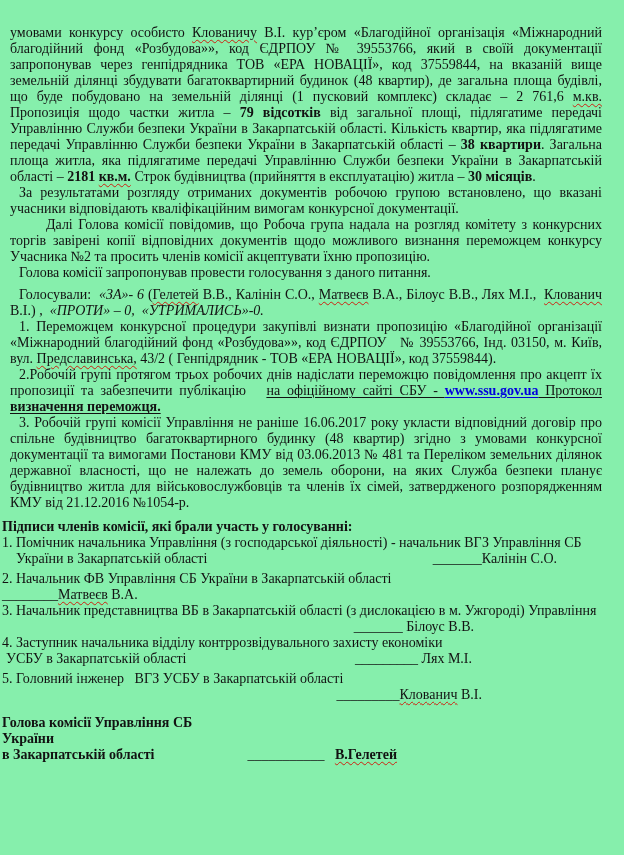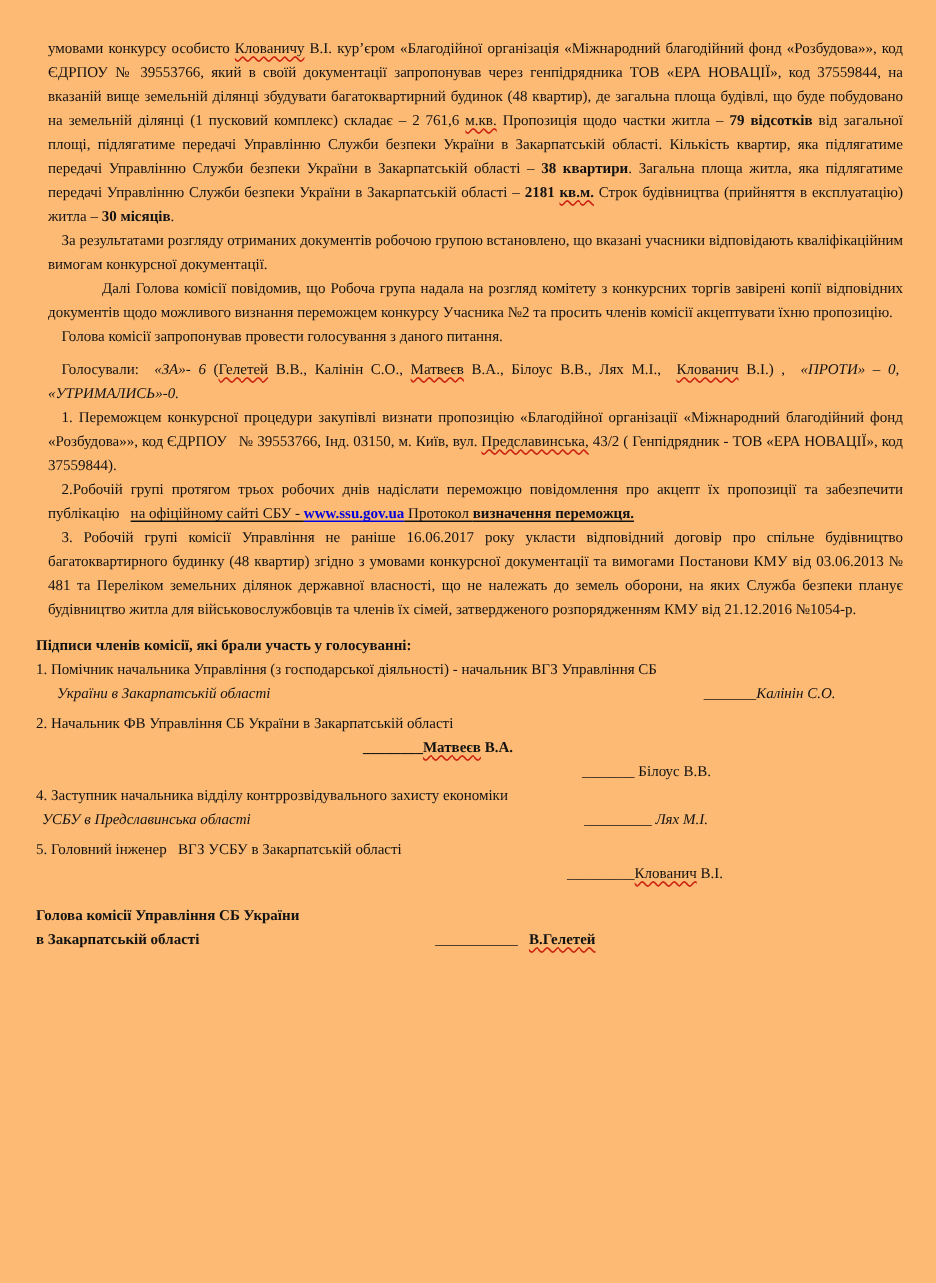--- a/index.html
+++ b/index.html
@@ -1,24 +1,24 @@
 <!DOCTYPE html>
 <html><head>
 <meta charset="utf-8">
 <style>
   html,body { margin:0; padding:0; background:#ffffff; }
   .page {
     position: relative;
     width: 624px;
     height: 855px;
     box-sizing: border-box;
-    background: #fdba74;
-    padding: 25px 22px 0 32px;
+    background: #86efac;
+    padding: 25px 22px 0 10px;
     font-family: "Liberation Serif", "DejaVu Serif", serif;
-    font-size: 10px;
+    font-size: 14px;
     line-height: 16px;
     color: #121212;
     overflow: hidden;
   }
   p { margin: 0; text-align: justify; }
   .ind-sm { text-indent: 9px; }
   .ind-md { text-indent: 14px; }
   .ind-lg { text-indent: 36px; }
   .b { font-weight: bold; }
   .i { font-style: italic; }
@@ -44,25 +44,25 @@
     text-decoration: underline;
     text-decoration-thickness: 1px;
     text-underline-offset: 2px;
     cursor: pointer;
   }
   .vote { margin-top: 6px; }
   .decided-h { margin-top: 14px; font-weight: bold; }
   .signatures { margin-left: -8px; margin-top: 8px; }
   .sig-heading { font-weight: bold; text-align: left; }
   .sig-item { text-align: left; }
-  .row { display: flex; justify-content: space-between; align-items: flex-end; font-style: italic; }
+  .row { display: flex; justify-content: space-between; align-items: flex-end; }
   .hang { margin-left: 14px; }
   .hang-sm { margin-left: 4px; }
   .sig-right-1 { margin-right: 45px; white-space: nowrap; }
-  .sigline-2 { text-align: center; padding-right: 42px; font-weight: bold; }
+  .sigline-2 { text-align: left; padding-right: 42px; }
   .sigline-3 { text-align: right; padding-right: 128px; font-family: Liberation Serif, serif; }
   .sig-right-4 { margin-right: 130px; white-space: nowrap; }
   .sigline-5 { text-align: right; padding-right: 120px; }
   .mt13 { margin-top: 4px; }
   .footer-row { display: flex; justify-content: space-between; align-items: flex-end; margin-left: -8px; margin-top: 12px; }
   .footer-left { font-weight: bold; text-align: left; }
   .footer-sig { margin-right: 205px; white-space: nowrap; }
 </style>
 </head>
 <body>
@@ -104,27 +104,28 @@
         <span class="sig-right-1"><span>_______</span><span>Калінін С.О.</span></span>
       </div>
     </div>
 
     <div class="sig-item mt13">
       <div>2. Начальник ФВ Управління СБ України в Закарпатській області</div>
       <div class="sigline-2"><span>________</span><span class="sq">Матвеєв</span><span> В.А.</span></div>
     </div>
 
     <div class="sig-item">
+      <div>3. Начальник представництва ВБ в Закарпатській області (з дислокацією в м. Ужгороді) Управління</div>
       <div class="sigline-3"><span>_______ </span><span>Білоус В.В.</span></div>
     </div>
 
     <div class="sig-item">
       <div>4. Заступник начальника відділу контррозвідувального захисту економіки</div>
       <div class="row">
-        <span class="hang-sm">УСБУ в  Предславинська області</span>
+        <span class="hang-sm">УСБУ в  Закарпатській області</span>
         <span class="sig-right-4"><span>_________ </span><span>Лях М.І.</span></span>
       </div>
     </div>
 
     <div class="sig-item mt13">
       <div>5. Головний інженер &nbsp; ВГЗ УСБУ в  Закарпатській області</div>
       <div class="sigline-5"><span>_________</span><span class="sq">Клованич</span><span> В.І.</span></div>
     </div>
   </div>
 

